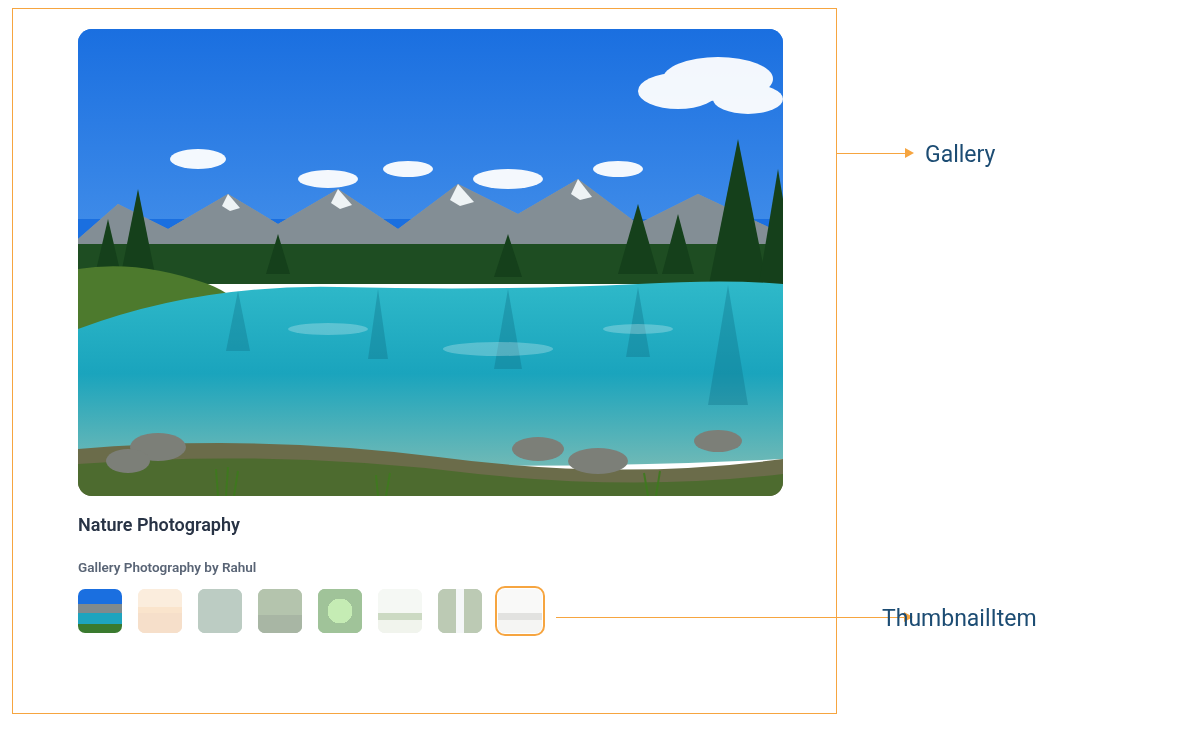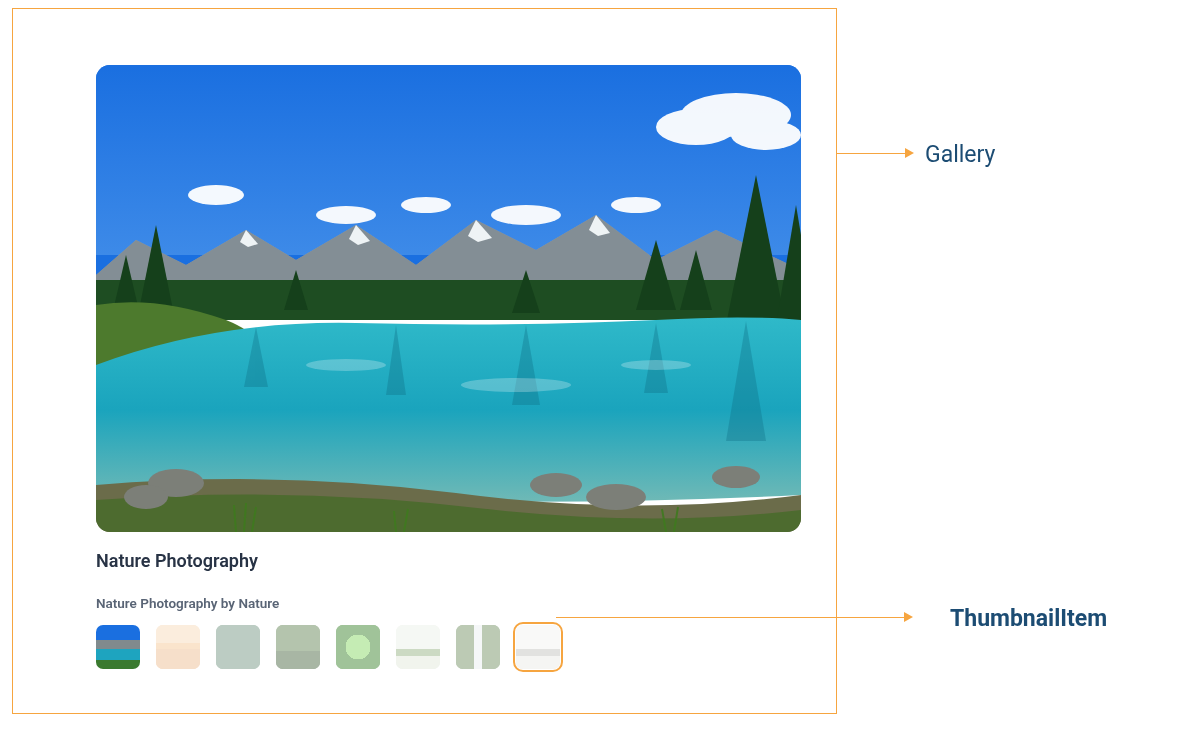--- a/index.html
+++ b/index.html
@@ -16,24 +16,23 @@
     position: absolute;
     left: 12px;
     top: 8px;
     width: 825px;
     height: 706px;
     border: 1.5px solid #f6a540;
   }
 
   .gallery {
     position: absolute;
-    left: 96px;
+    left: 78px;
     top: 29px;
     width: 572px;
-    margin-top: 36px;
   }
 
   .main-image {
     width: 705px;
     height: 467px;
     border-radius: 14px;
     overflow: hidden;
     position: relative;
   }
 
@@ -90,21 +89,21 @@
 
   
   .label {
     position: absolute;
     font-size: 23px;
     color: #1c4c73;
     font-family: -apple-system, "Segoe UI", Roboto, sans-serif;
     text-align: right;
   }
   .label-gallery { left: 925px; top: 141px; }
-  .label-thumb   { left: 950px; top: 605px; font-weight: bold; }
+  .label-thumb   { left: 882px; top: 605px; }
 
   .arrowline {
     position: absolute;
     height: 0;
     border-top: 1.5px solid #f6a540;
   }
   .arrowhead {
     position: absolute;
     width: 0; height: 0;
     border-top: 5px solid transparent;
@@ -208,21 +207,21 @@
         <line x1="156" y1="467" x2="160" y2="442"></line>
         <line x1="300" y1="467" x2="298" y2="446"></line>
         <line x1="308" y1="467" x2="312" y2="444"></line>
         <line x1="570" y1="467" x2="566" y2="444"></line>
         <line x1="578" y1="467" x2="582" y2="442"></line>
       </g>
     </svg>
   </div>
 
   <div class="title">Nature Photography</div>
-  <div class="subtitle">Nature Photography by Nature</div>
+  <div class="subtitle">Gallery Photography by Rahul</div>
 
   <div class="thumbs">
     <div class="thumb t0"></div>
     <div class="thumb t1 faded"></div>
     <div class="thumb t2 faded"></div>
     <div class="thumb t3 faded"></div>
     <div class="thumb t4 faded"></div>
     <div class="thumb t5 faded"></div>
     <div class="thumb t6 faded"></div>
     <div class="thumb t7 faded selected"></div>

